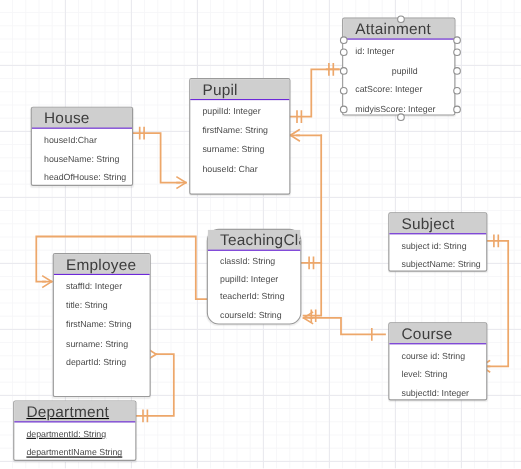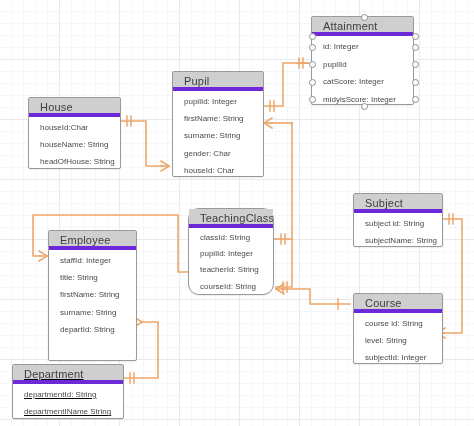--- a/index.html
+++ b/index.html
@@ -35,23 +35,23 @@
     border: 1px solid #9a9a9a;
     background: #ffffff;
     border-radius: 2px;
     box-shadow: 0 1px 1px rgba(0,0,0,0.07);
   }
   .entity-title {
     box-sizing: border-box;
     height: 19px;
     line-height: 18px;
     background: #cfcfcf;
-    border-bottom: 4px solid #6d28d9;
+    border-bottom: 1px solid #6d28d9;
     color: #3d3d3d;
-    font-size: 11px;
+    font-size: 14px;
     padding-left: 11px;
     letter-spacing: 0.2px;
     white-space: nowrap;
     overflow: hidden;
   }
   .attrs {
     padding: 2px 0 3px 0;
   }
   .attr {
     box-sizing: border-box;
@@ -132,21 +132,21 @@
       </g>
 
     </g>
   </svg>
 
   <div id="entities">
       <div class="entity" style="left: 311px; top: 16px; width: 103px; height: 89px;">
         <div class="entity-title">Attainment</div>
         <div class="attrs">
           <div class="attr" style="height: 17.5px; line-height: 17.5px;">id: Integer</div>
-          <div class="attr" style="height: 17.5px; line-height: 17.5px;">pupilId</div>
+          <div class="attr" style="height: 17.5px; line-height: 17.5px; text-align: center;">pupilId</div>
           <div class="attr" style="height: 17.5px; line-height: 17.5px;">catScore: Integer</div>
           <div class="attr" style="height: 17.5px; line-height: 17.5px;">midyisScore: Integer</div>
         </div>
         <div class="handle" style="left: 51.5px; top: 0px;"></div>
         <div class="handle" style="left: 51.5px; top: 89px;"></div>
         <div class="handle" style="left: 0px; top: 19px;"></div>
         <div class="handle" style="left: 0px; top: 29.75px;"></div>
         <div class="handle" style="left: 103px; top: 29.75px;"></div>
         <div class="handle" style="left: 0px; top: 47.25px;"></div>
         <div class="handle" style="left: 103px; top: 47.25px;"></div>
@@ -155,21 +155,20 @@
         <div class="handle" style="left: 0px; top: 82.25px;"></div>
         <div class="handle" style="left: 103px; top: 82.25px;"></div>
         <div class="handle" style="left: 103px; top: 19px;"></div>
       </div>
       <div class="entity" style="left: 172px; top: 71px; width: 92px; height: 106px;">
         <div class="entity-title">Pupil</div>
         <div class="attrs">
           <div class="attr" style="height: 17.2px; line-height: 17.2px;">pupilId: Integer</div>
           <div class="attr" style="height: 17.2px; line-height: 17.2px;">firstName: String</div>
           <div class="attr" style="height: 17.2px; line-height: 17.2px;">surname: String</div>
-          <div class="attr" style="height: 17.2px; line-height: 17.2px;">gender: Char</div>
           <div class="attr" style="height: 17.2px; line-height: 17.2px;">houseId: Char</div>
         </div>
       </div>
       <div class="entity" style="left: 28px; top: 97px; width: 93px; height: 72px;">
         <div class="entity-title">House</div>
         <div class="attrs">
           <div class="attr" style="height: 17.2px; line-height: 17.2px;">houseId:Char</div>
           <div class="attr" style="height: 17.2px; line-height: 17.2px;">houseName: String</div>
           <div class="attr" style="height: 17.2px; line-height: 17.2px;">headOfHouse: String</div>
         </div>

